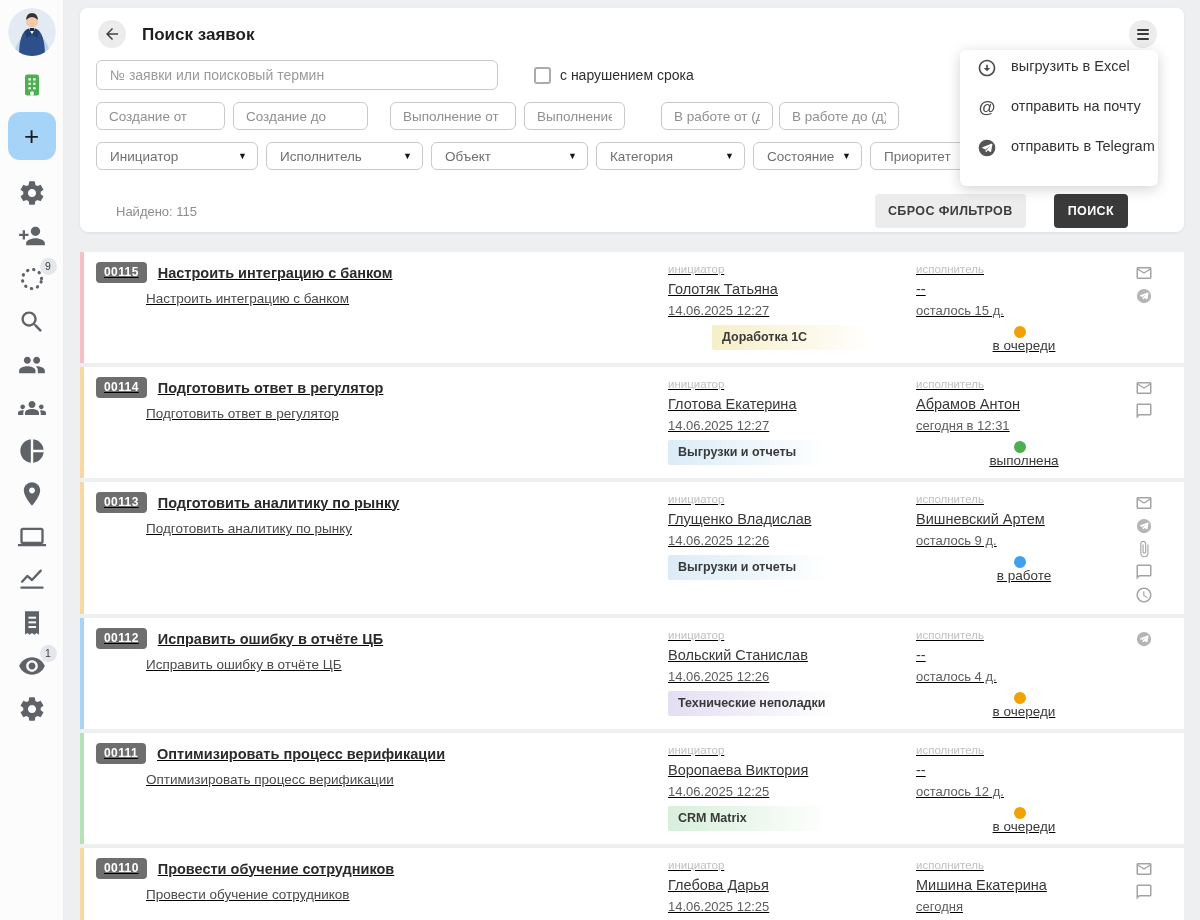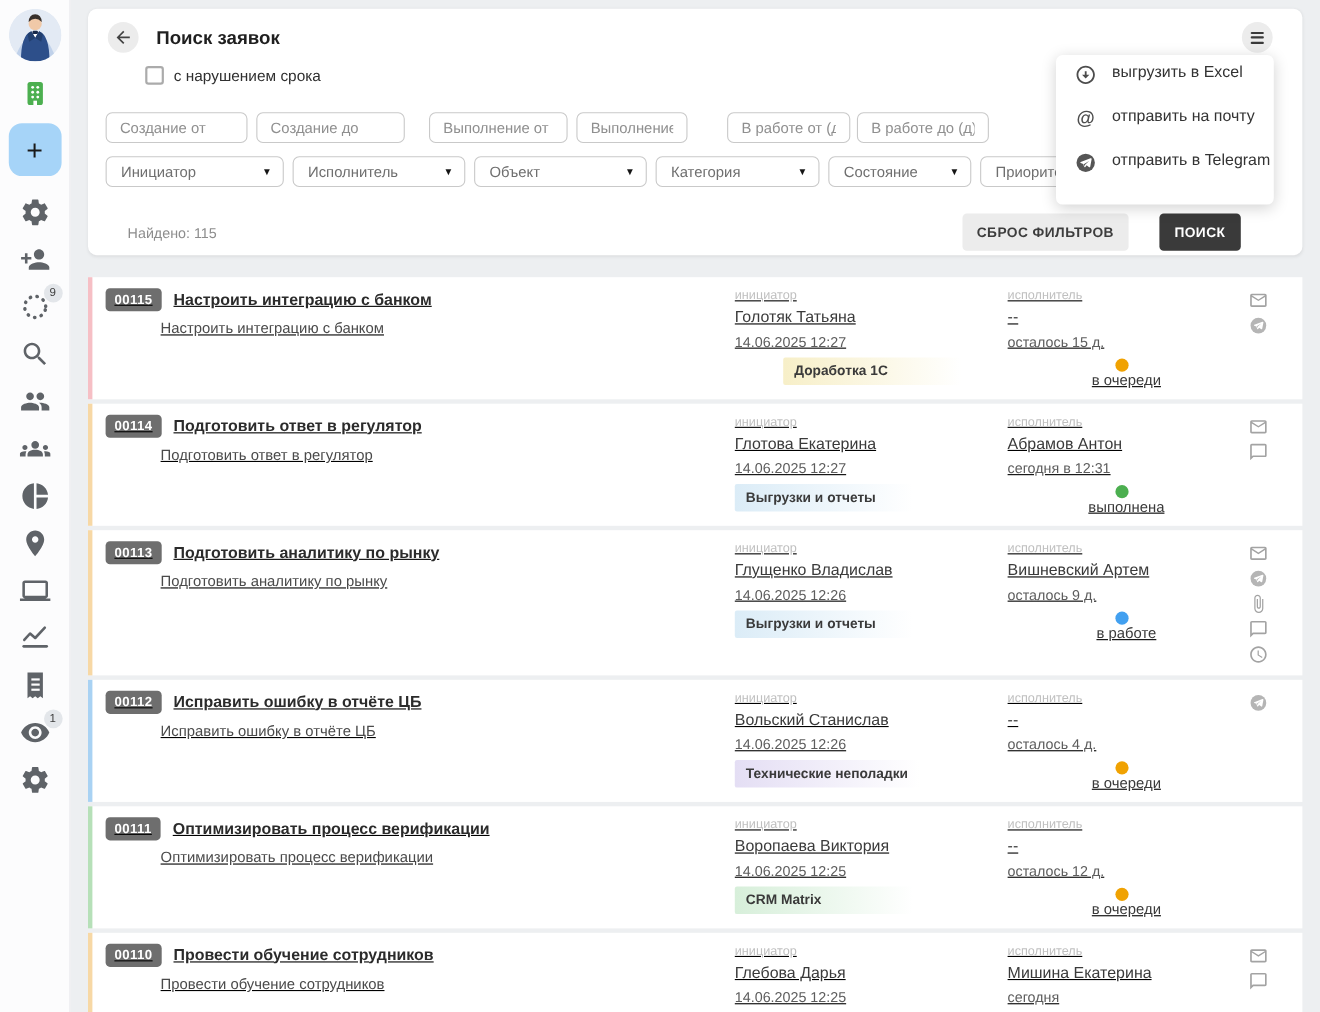--- a/index.html
+++ b/index.html
@@ -71,21 +71,21 @@
   .di-6 { width:120px; }
   .row-drops { position:absolute; left:16px; top:134px; display:flex; }
   .dropdown {
     height:28px; border:1px solid #c9c9c9; border-radius:6px; background:#fff;
     display:flex; align-items:center; justify-content:space-between;
     padding:0 10px 0 13px; margin-right:8px; cursor:pointer;
   }
   .dropdown .dd-label { font-size:13.5px; color:#6f6f6f; }
   .dropdown .dd-arrow { font-size:9px; color:#151515; margin-left:6px; }
   .dd-1 { width:162px; } .dd-2 { width:157px; } .dd-3 { width:157px; }
-  .dd-4 { width:149px; } .dd-5 { width:130px; } .dd-6 { width:126px; margin-right:0; }
+  .dd-4 { width:149px; } .dd-5 { width:109px; } .dd-6 { width:126px; margin-right:0; }
   .found-label { position:absolute; left:36px; top:196px; font-size:13px; color:#8d8d8d; }
   .card-buttons { position:absolute; right:56px; top:186px; display:flex; gap:28px; }
   .btn-reset {
     background:#ececec; color:#3d3d3d; border:none; border-radius:4px;
     font-size:12.5px; font-weight:700; letter-spacing:.4px; padding:10px 13px; cursor:pointer;
     font-family:"Liberation Sans", sans-serif;
   }
   .btn-search {
     background:#3a3a3a; color:#fff; border:none; border-radius:4px;
     font-size:12.5px; font-weight:700; letter-spacing:.4px; padding:10px 14px; cursor:pointer;
@@ -245,20 +245,21 @@
       </svg>
   </div>
   <div class="page-title">Поиск заявок</div>
   <div class="burger-btn">
       <i></i>
       <i></i>
       <i></i>
     </div>
 
   <div class="row-search">
+    <input class="search-input" type="text" placeholder="№ заявки или поисковый термин" style="">
     <div class="checkbox-group">
       <span class="checkbox"></span>
       <span class="checkbox-label">с нарушением срока</span>
     </div>
   </div>
 
   <div class="row-dates">
     <input class="date-input di-1" placeholder="Создание от" style="">
     <input class="date-input di-2" placeholder="Создание до" style="">
     <input class="date-input di-3" placeholder="Выполнение от" style="">

